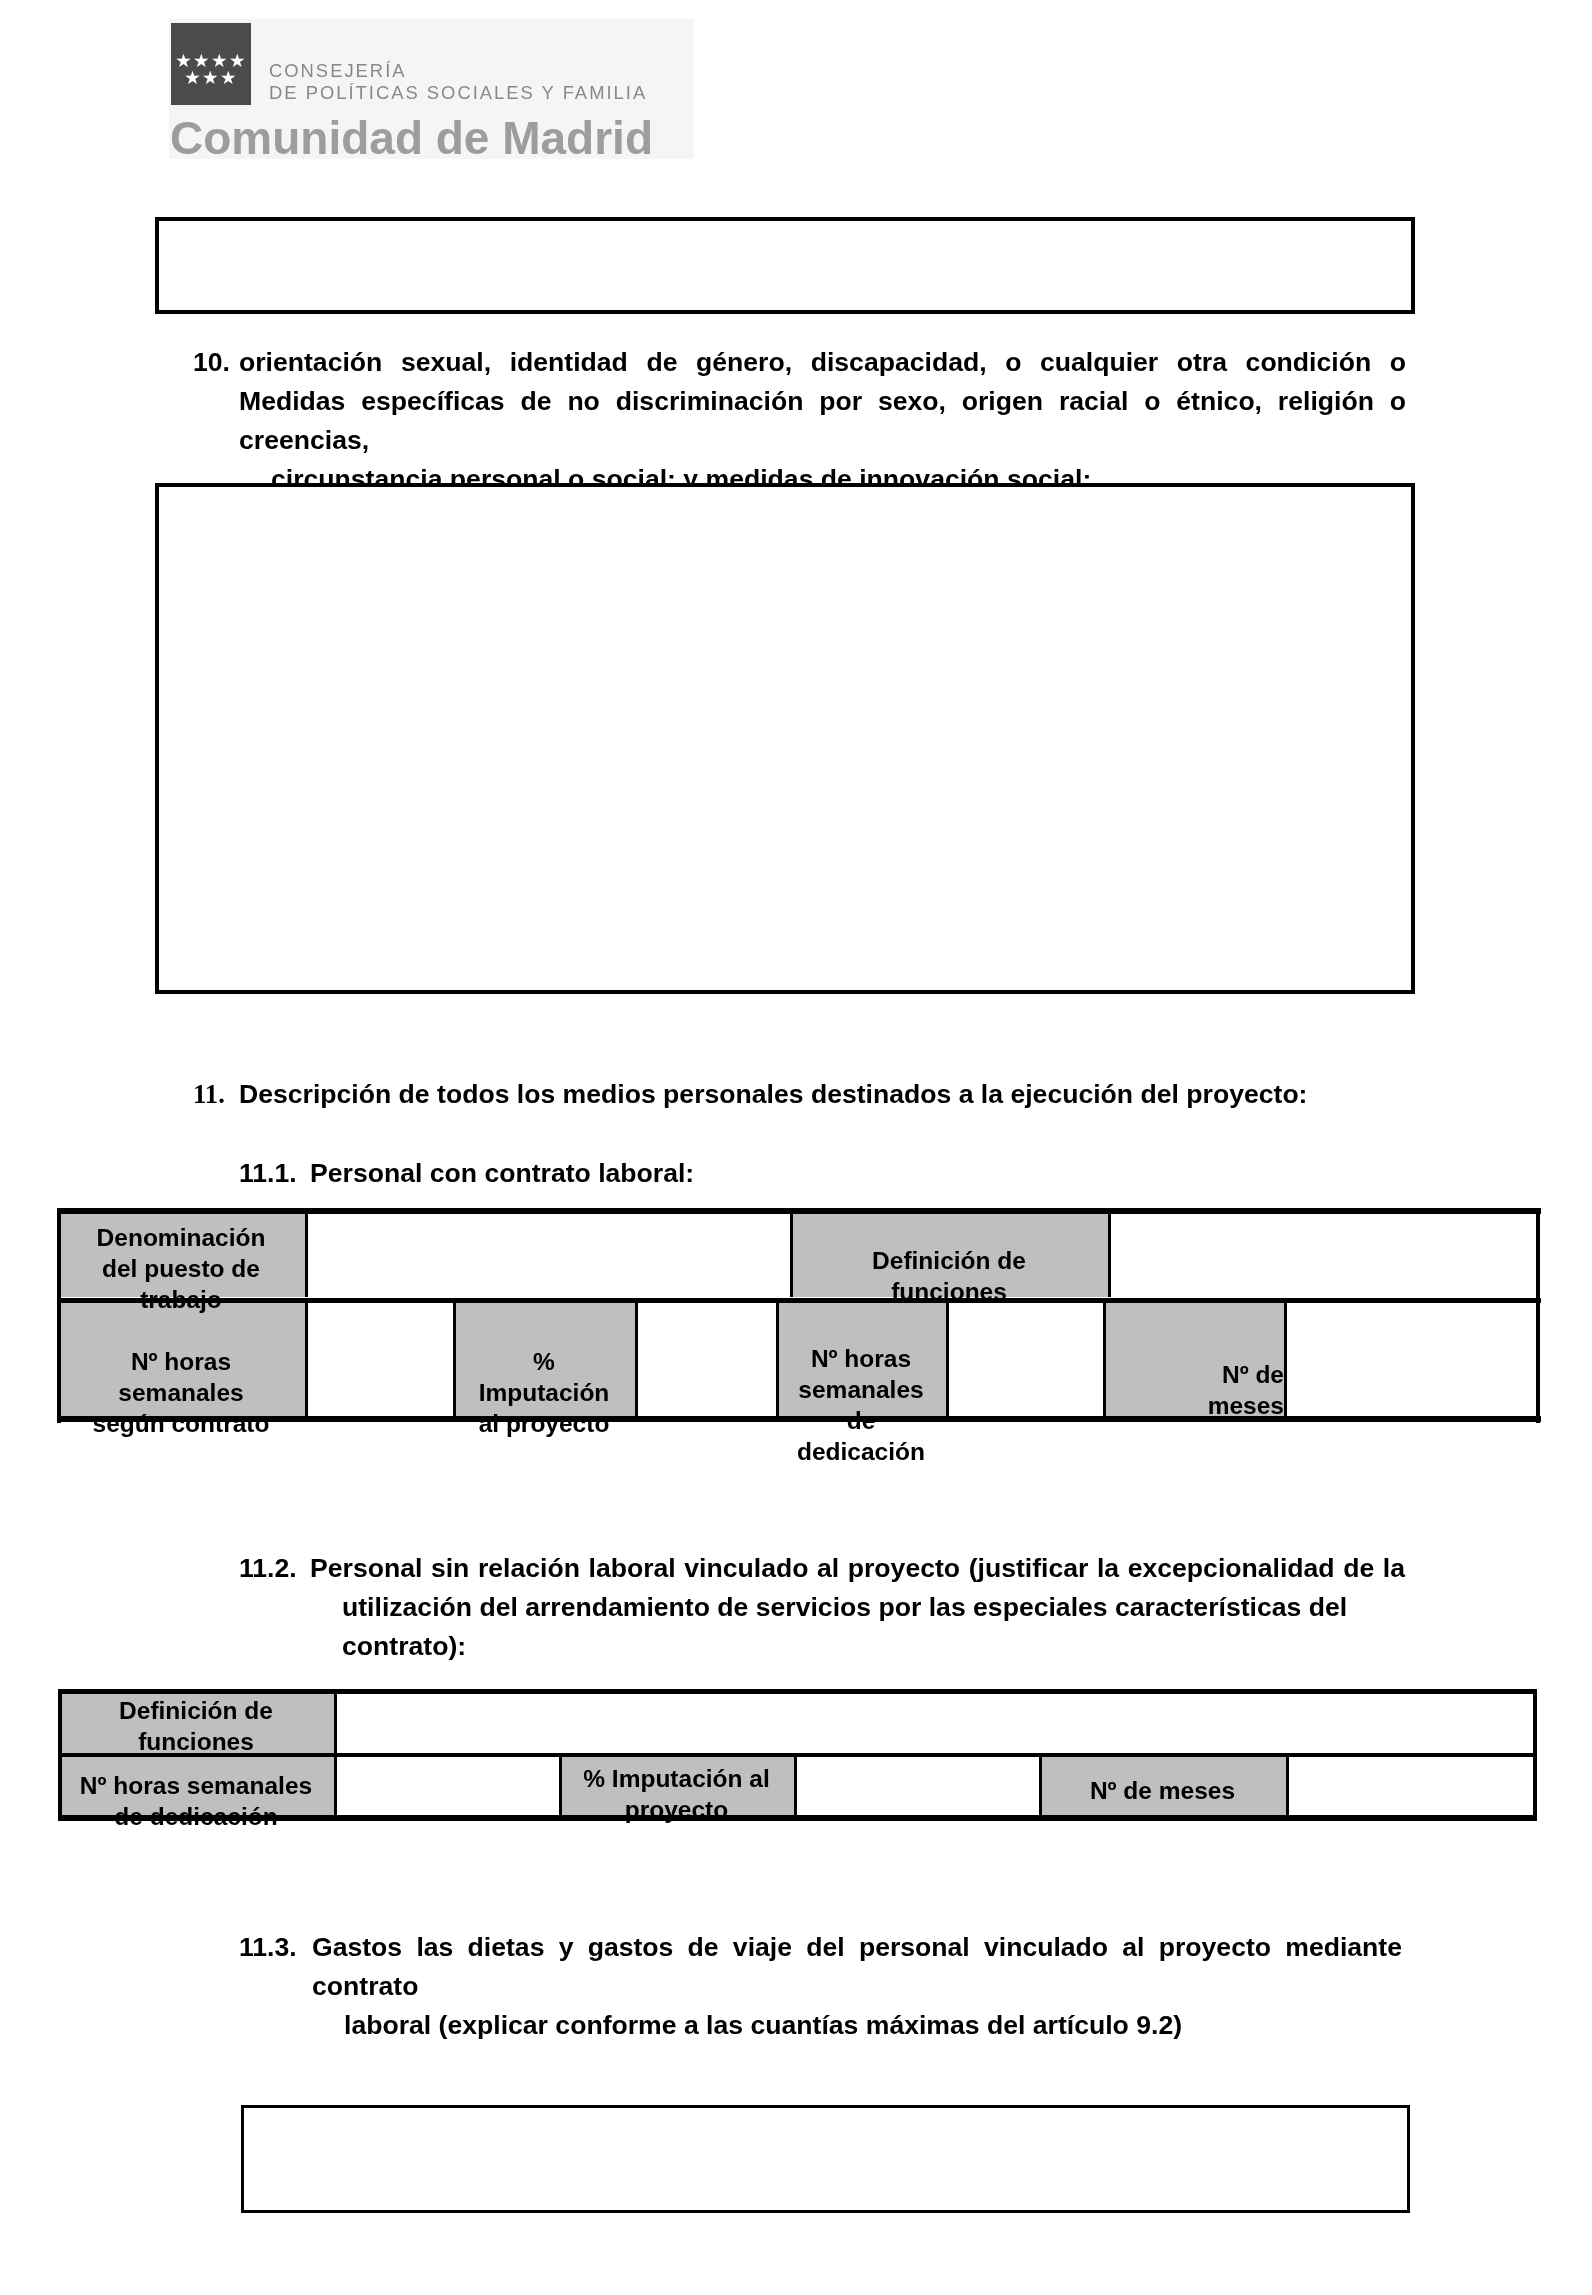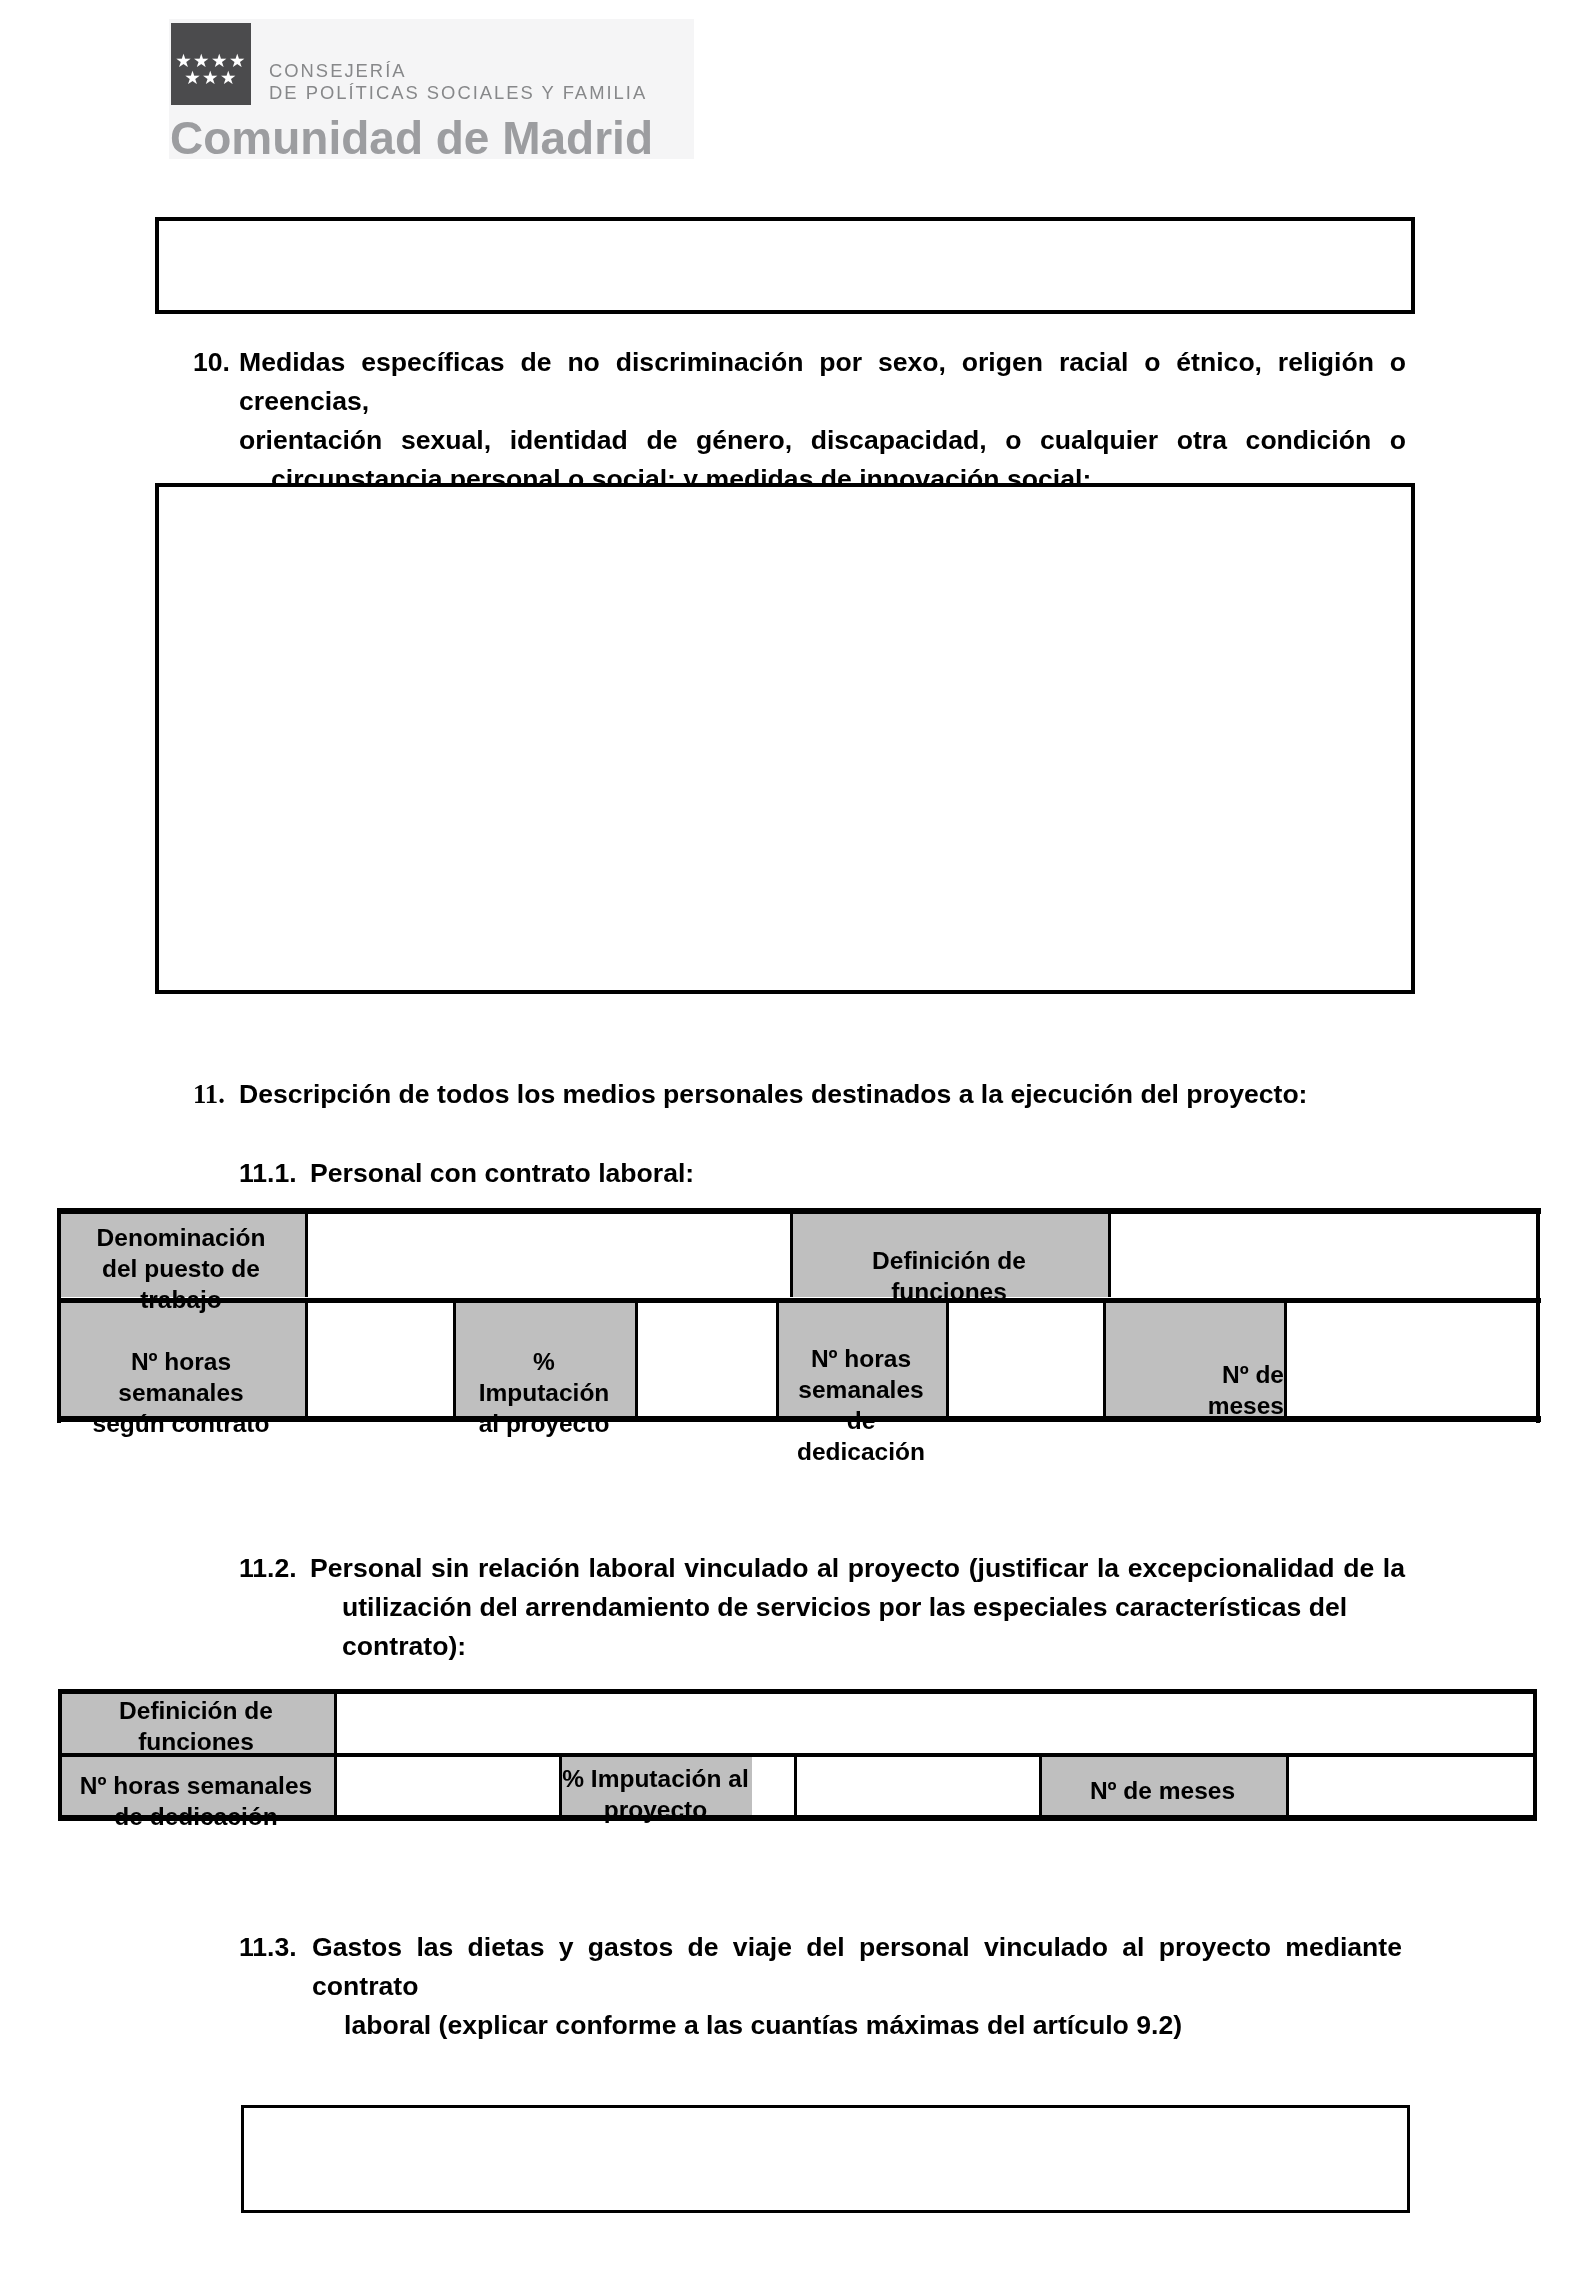--- a/index.html
+++ b/index.html
@@ -45,22 +45,22 @@
     <div class="stars r2">★★★</div>
   </div>
   <div class="consejeria">CONSEJERÍA
 DE POLÍTICAS SOCIALES Y FAMILIA</div>
   <div class="brand">Comunidad de Madrid</div>
 
   <div class="abox" style="left:155px;top:217px;width:1260px;height:97px;"></div>
 
   <span class="num" style="left:193px;top:343px;">10.</span>
   <div class="para" style="left:239px;top:343px;width:1167px;">
+    <div class="jline">orientación sexual, identidad de género, discapacidad, o cualquier otra condición o</div>
     <div class="jline">Medidas específicas de no discriminación por sexo, origen racial o étnico, religión o creencias,</div>
-    <div class="jline">orientación sexual, identidad de género, discapacidad, o cualquier otra condición o</div>
     <div class="lline">circunstancia personal o social; y medidas de innovación social:</div>
   </div>
 
   <div class="abox" style="left:155px;top:483px;width:1260px;height:511px;"></div>
 
   <span class="num" style="left:193px;top:1075px;font-family:Liberation Serif, serif;">11.</span>
   <div class="para" style="left:239px;top:1075px;">Descripción de todos los medios personales destinados a la ejecución del proyecto:</div>
 
   <span class="num" style="left:239px;top:1154px;">11.1.</span>
   <div class="para" style="left:310px;top:1154px;">Personal con contrato laboral:</div>
@@ -127,21 +127,21 @@
   <div class="cell gray" style="left:58px;top:1694px;width:276px;height:59px;padding-top:1.4px;">
     <span class="ct">Definición de
 funciones</span>
   </div>
   <div class="cell white" style="left:334px;top:1694px;width:1199px;height:59px;"></div>
   <div class="cell gray" style="left:58px;top:1757px;width:276px;height:58px;padding-top:13px;">
     <span class="ct">Nº horas semanales
 de dedicación</span>
   </div>
   <div class="cell white" style="left:334px;top:1757px;width:225px;height:58px;"></div>
-  <div class="cell gray" style="left:559px;top:1757px;width:193px;height:58px;padding-top:5.5px;">
+  <div class="cell gray" style="left:559px;top:1757px;width:235px;height:58px;padding-top:5.5px;">
     <span class="ct">% Imputación al
 proyecto</span>
   </div>
   <div class="cell white" style="left:794px;top:1757px;width:245px;height:58px;"></div>
   <div class="cell gray" style="left:1039px;top:1757px;width:247px;height:58px;padding-top:17.7px;">
     <span class="ct">Nº de meses</span>
   </div>
   <div class="cell white" style="left:1286px;top:1757px;width:247px;height:58px;"></div>
 
   <div class="bl" style="left:58px;top:1689px;width:1479px;height:4.8px;"></div>

